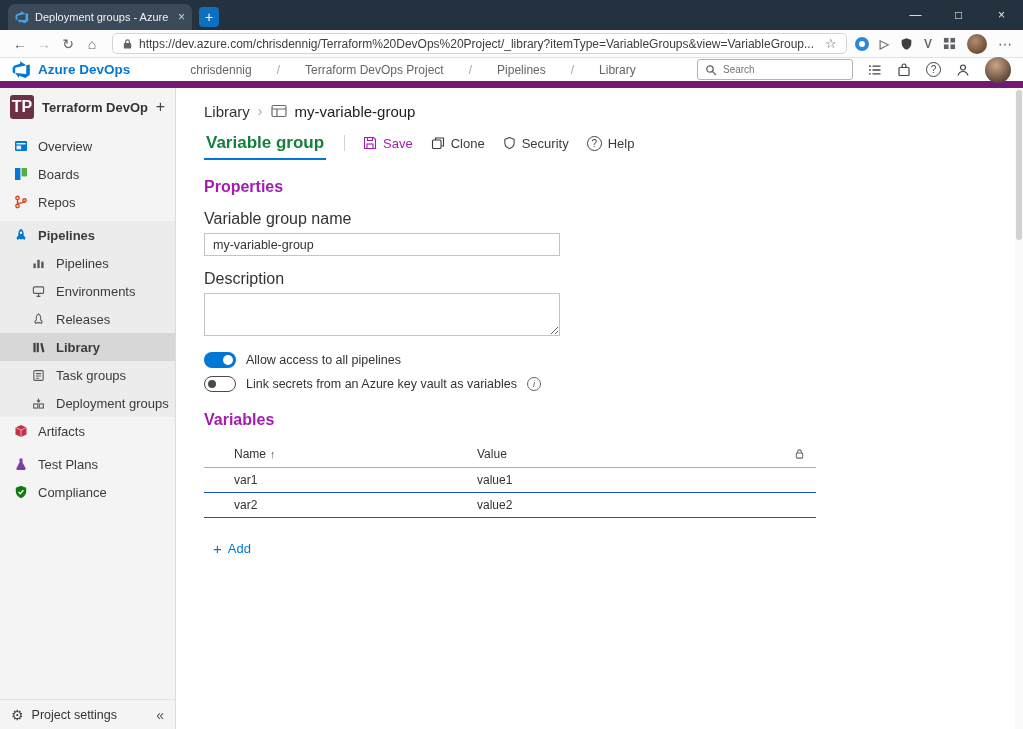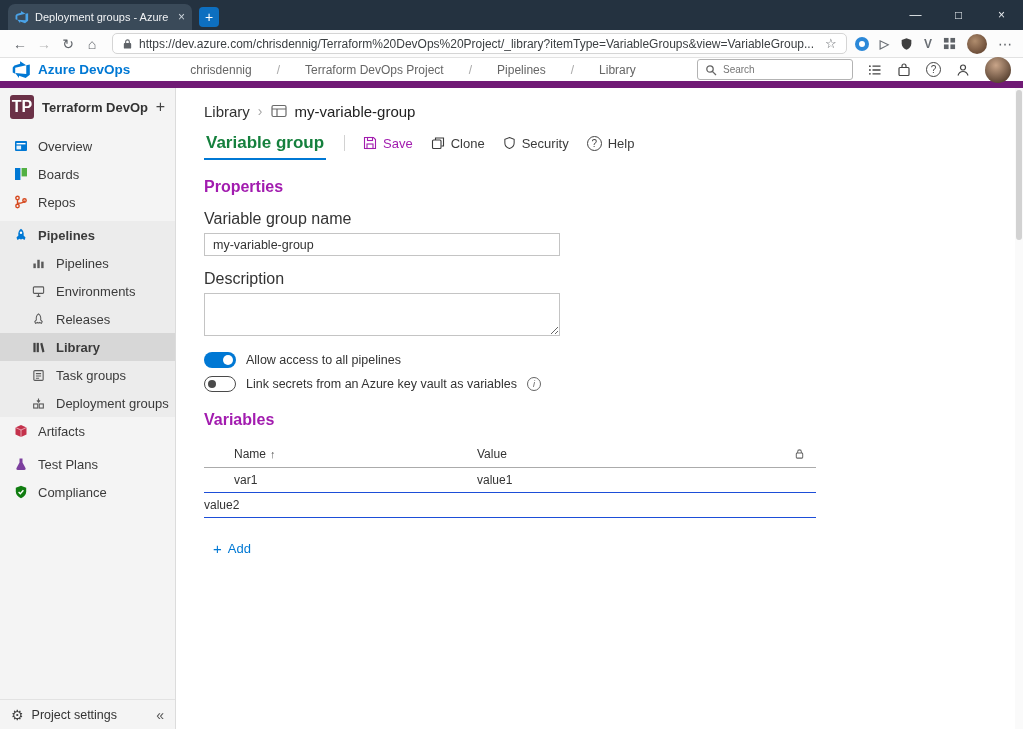--- a/index.html
+++ b/index.html
@@ -445,20 +445,21 @@
               <path d="M4 5V3.5a2 2 0 0 1 4 0V5"></path>
             </svg>
         </span>
       </div>
       <div class="vrow">
         <span class="cell-name">var1</span>
         <span>value1</span>
         <span></span>
       </div>
       <div class="vrow">
+        <span class="cell-name">var2</span>
         <span>value2</span>
         <span></span>
       </div>
     </div>
 
     <div class="add-row">
       <span class="add-link">
         <span class="add-plus">+</span>
         <span>Add</span>
       </span>

